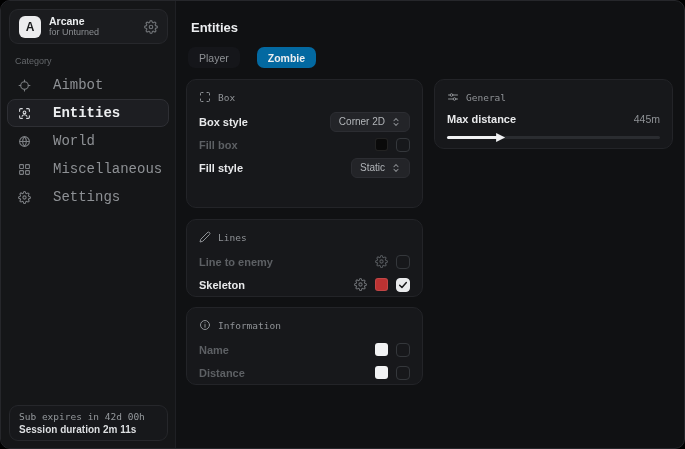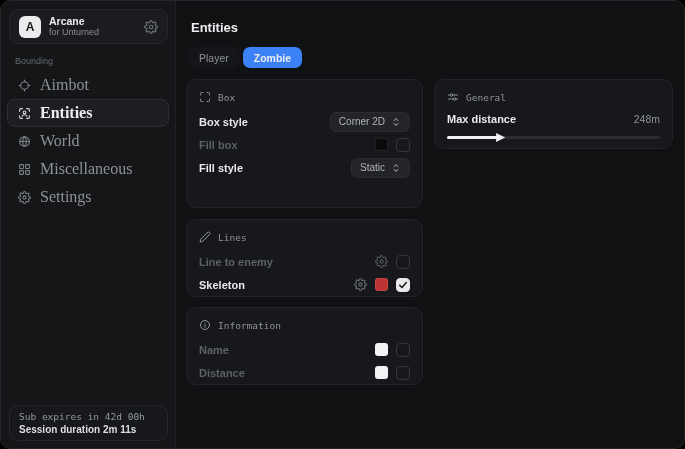--- a/index.html
+++ b/index.html
@@ -13,34 +13,34 @@
   .brand-logo{width:22px;height:22px;border-radius:6px;background:#ececee;color:#1a1b1d;font-weight:700;font-size:12px;display:flex;align-items:center;justify-content:center;flex:none}
   .brand-text{flex:1;line-height:1.2}
   .brand-name{font-size:10.5px;font-weight:700;color:#eceef0}
   .brand-sub{font-size:9px;color:#8b8e92}
   .icon-btn{background:none;border:none;padding:0;cursor:pointer;display:flex;align-items:center;justify-content:center}
   .brand-action{width:14px;height:14px;color:#6f7276}
   .icon{display:inline-flex}
   .icon svg{width:100%;height:100%}
   .category-label{position:absolute;left:14px;top:55px;font-size:9px;color:#64676b}
   .nav{position:absolute;left:6px;right:6px;top:70px;display:flex;flex-direction:column}
-  .nav-item{height:28px;display:flex;align-items:center;gap:9px;padding:0 10px;border-radius:8px;color:#8e9195;font-size:16px;background:none;border:1px solid transparent;cursor:pointer;text-align:left;font-family:Liberation Serif, serif}
+  .nav-item{height:28px;display:flex;align-items:center;gap:22px;padding:0 10px;border-radius:8px;color:#8e9195;font-size:14px;background:none;border:1px solid transparent;cursor:pointer;text-align:left;font-family:Liberation Mono, monospace}
   .nav-item .icon{width:13px;height:13px;color:#7c7f83;flex:none}
   .nav-item.active{background:#1d1e22;border-color:#2e2f34;color:#eceef0;font-weight:600}
   .nav-item.active .icon{color:#d8dadd}
   .sub-card{position:absolute;left:8px;bottom:7px;width:159px;height:36px;background:#17181b;border:1px solid #26272b;border-radius:9px;padding:4px 9px;display:flex;flex-direction:column;justify-content:center;gap:2px}
   .sub-expires{font-family:"DejaVu Sans Mono",monospace;font-size:9.5px;color:#94989c;white-space:nowrap}
   .sub-session{font-size:10px;font-weight:700;color:#dcdee0}
 
   
   .main{position:absolute;left:175px;top:0;right:0;bottom:0}
   .page-title{position:absolute;left:15px;top:19px;font-size:13px;font-weight:700;color:#eceef0}
-  .tabs{position:absolute;left:12px;top:46px;display:flex;gap:3px}
+  .tabs{position:absolute;left:12px;top:46px;display:flex;gap:17px}
   .tab{height:21px;padding:0 11px;border-radius:7px;font-size:10.5px;color:#8e9195;background:#15161a;border:none;cursor:pointer;font-family:inherit}
-  .tab.active{background:#3b82f6;color:#eceef0;font-weight:600}
+  .tab.active{background:#0369a1;color:#eceef0;font-weight:600}
 
   .card{position:absolute;background:#17181b;border:1px solid #232428;border-radius:10px;padding:10px 12px 0}
   .card-box{left:10px;top:78px;width:237px;height:129px}
   .card-lines{left:10px;top:218px;width:237px;height:78px}
   .card-info{left:10px;top:306px;width:237px;height:78px}
   .card-general{left:258px;top:78px;width:239px;height:70px}
   .card-header{display:flex;align-items:center;gap:7px;height:14px;margin-bottom:6px;color:#8f9296}
   .card-header .icon{width:12px;height:12px;flex:none}
   .card-title{font-family:"DejaVu Sans Mono",monospace;font-size:9.5px}
 
@@ -84,21 +84,21 @@
       <button class="icon-btn brand-action">
         <span class="icon">
           <svg viewBox="0 0 24 24" fill="none" stroke="currentColor" stroke-width="2" stroke-linecap="round" stroke-linejoin="round">
               <circle cx="12" cy="12" r="3"></circle>
               <path d="M19.4 15a1.65 1.65 0 0 0 .33 1.82l.06.06a2 2 0 1 1-2.83 2.83l-.06-.06a1.65 1.65 0 0 0-1.82-.33 1.65 1.65 0 0 0-1 1.51V21a2 2 0 1 1-4 0v-.09A1.65 1.65 0 0 0 9 19.4a1.65 1.65 0 0 0-1.82.33l-.06.06a2 2 0 1 1-2.83-2.83l.06-.06a1.65 1.65 0 0 0 .33-1.82 1.65 1.65 0 0 0-1.51-1H3a2 2 0 1 1 0-4h.09A1.65 1.65 0 0 0 4.6 9a1.65 1.65 0 0 0-.33-1.82l-.06-.06a2 2 0 1 1 2.83-2.83l.06.06a1.65 1.65 0 0 0 1.82.33H9a1.65 1.65 0 0 0 1-1.51V3a2 2 0 1 1 4 0v.09a1.65 1.65 0 0 0 1 1.51 1.65 1.65 0 0 0 1.82-.33l.06-.06a2 2 0 1 1 2.83 2.83l-.06.06a1.65 1.65 0 0 0-.33 1.82V9a1.65 1.65 0 0 0 1.51 1H21a2 2 0 1 1 0 4h-.09a1.65 1.65 0 0 0-1.51 1z"></path>
             </svg>
         </span>
       </button>
     </div>
 
-    <div class="category-label">Bounding</div>
+    <div class="category-label">Category</div>
 
     <nav class="nav">
       <button class="nav-item">
         <span class="icon">
           <svg viewBox="0 0 24 24" fill="none" stroke="currentColor" stroke-width="2" stroke-linecap="round">
               <circle cx="12" cy="12" r="7"></circle>
               <line x1="12" y1="2" x2="12" y2="5"></line>
               <line x1="12" y1="19" x2="12" y2="22"></line>
               <line x1="2" y1="12" x2="5" y2="12"></line>
               <line x1="19" y1="12" x2="22" y2="12"></line>
@@ -292,21 +292,21 @@
               <line x1="3" y1="8" x2="21" y2="8"></line>
               <circle cx="9" cy="8" r="2.6" fill="#17181b"></circle>
               <line x1="3" y1="16" x2="21" y2="16"></line>
               <circle cx="15" cy="16" r="2.6" fill="#17181b"></circle>
             </svg>
         </span>
         <span class="card-title">General</span>
       </div>
       <div class="gen-row">
         <span class="row-label">Max distance</span>
-        <span class="gen-value">248m</span>
+        <span class="gen-value">445m</span>
       </div>
       <div class="slider">
         <div class="slider-track"></div>
         <div class="slider-fill" style="width: 24%;"></div>
         <div class="slider-thumb" style="left: 24%;"></div>
       </div>
     </section>
   </main>
 </div>
 

